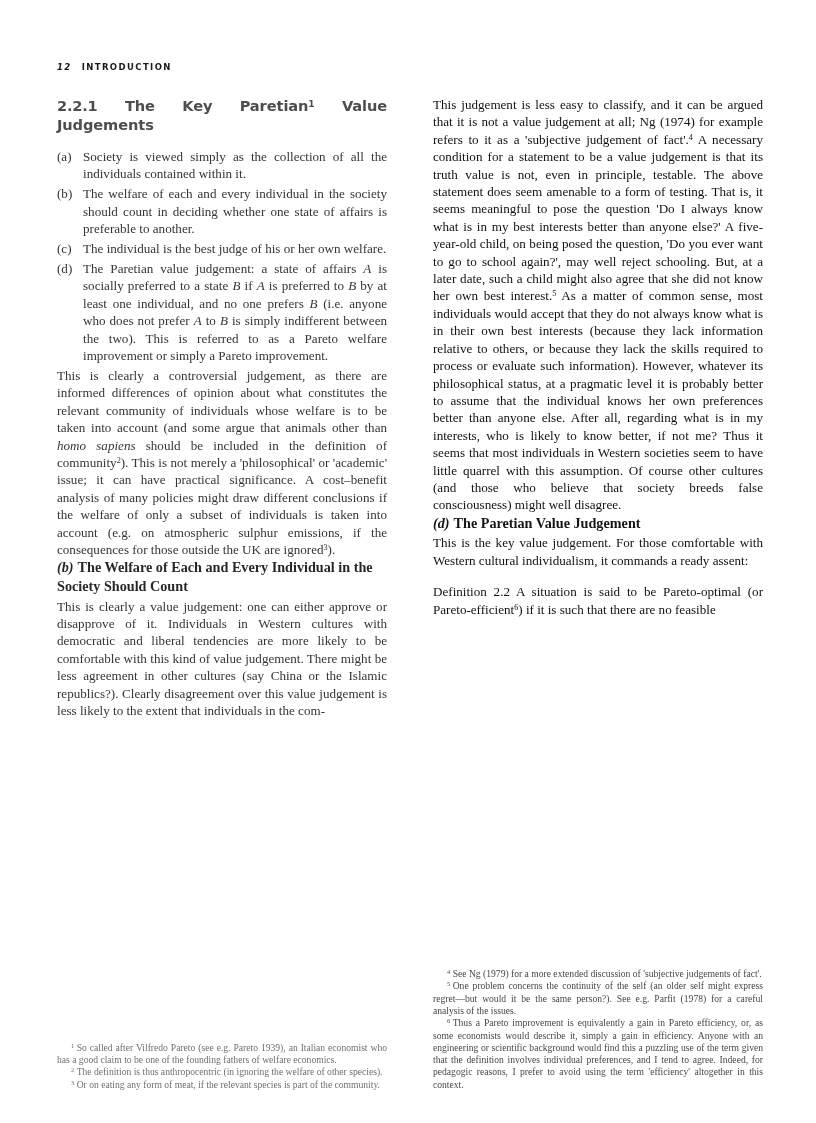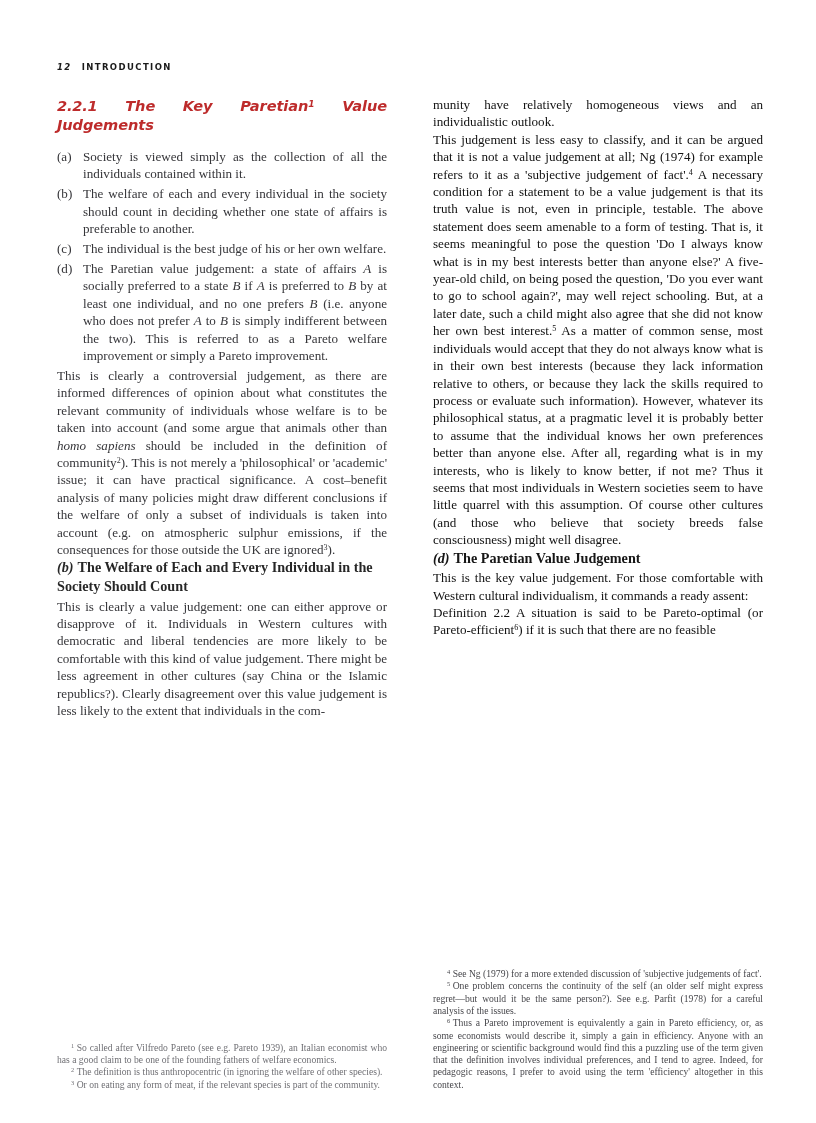--- a/index.html
+++ b/index.html
@@ -64,22 +64,21 @@
     hyphens: none;
   }
 
   h2.section-heading {
     font-family: "DejaVu Sans", sans-serif;
     font-size: 14.6px;
     font-weight: 700;
     line-height: 19px;
     margin: 0 0 14px 0;
     letter-spacing: -0.1px;
-    color: #b91c1c;
-    font-style: italic;
+    color: #404040;
   }
   h2.section-heading .num { letter-spacing: -0.2px; }
 
   h3.sub-heading {
     font-size: 14.2px;
     font-weight: 600;
     line-height: 18.6px;
     margin: 0 0 2px 0;
     text-align: left;
     color: #161616;
@@ -129,21 +128,21 @@
   }
   .footnotes .fn {
     text-indent: 14px;
     margin: 0;
   }
   .footnotes .fn sup {
     font-size: 0.66em;
     vertical-align: 0.5em;
     margin-right: 2.5px;
   }
-  .defn { text-align: justify; }
+  .defn { margin-top: 14px; text-align: justify; }
 </style>
 </head>
 <body>
 
 <div class="page">
 
   <div class="runhead">
     <span class="folio">12</span><span class="title">INTRODUCTION</span>
   </div>
 
@@ -188,21 +187,20 @@
         <p class="fn"><sup>2</sup><span>The definition is thus anthropocentric (in ignoring the welfare of other species).</span></p>
         <p class="fn"><sup>3</sup><span>Or on eating any form of meat, if the relevant species is part of the community.</span></p>
       </div>
 
     </div>
 
     <div class="col col-right">
 
       <div class="body-flow">
 
-        <p>munity have relatively homogeneous views and an individualistic outlook.</p>
 
         <p><span>This judgement is less easy to classify, and it can be argued that it is not a value judgement at all; Ng (1974) for example refers to it as a 'subjective judgement of fact'.</span><sup>4</sup><span> A necessary condition for a statement to be a value judgement is that its truth value is not, even in principle, testable. The above statement does seem amenable to a form of testing. That is, it seems meaningful to pose the question 'Do I always know what is in my best interests better than anyone else?' A five-year-old child, on being posed the question, 'Do you ever want to go to school again?', may well reject schooling. But, at a later date, such a child might also agree that she did not know her own best interest.</span><sup>5</sup><span> As a matter of common sense, most individuals would accept that they do not always know what is in their own best interests (because they lack information relative to others, or because they lack the skills required to process or evaluate such information). However, whatever its philosophical status, at a pragmatic level it is probably better to assume that the individual knows her own preferences better than anyone else. After all, regarding what is in my interests, who is likely to know better, if not me? Thus it seems that most individuals in Western societies seem to have little quarrel with this assumption. Of course other cultures (and those who believe that society breeds false consciousness) might well disagree.</span></p>
 
         <h3 class="sub-heading sub-gap">
           <span class="lbl">(d)</span><span class="txt">The Paretian Value Judgement</span>
         </h3>
         <p>This is the key value judgement. For those comfortable with Western cultural individualism, it commands a ready assent:</p>
 
         <p class="defn"><span class="bd">Definition 2.2</span><span> A situation is said to be </span><span class="bd">Pareto-optimal</span><span> (or </span><span class="bd">Pareto-efficient</span><sup>6</sup><span>) if it is such that there are no feasible</span></p>
 

